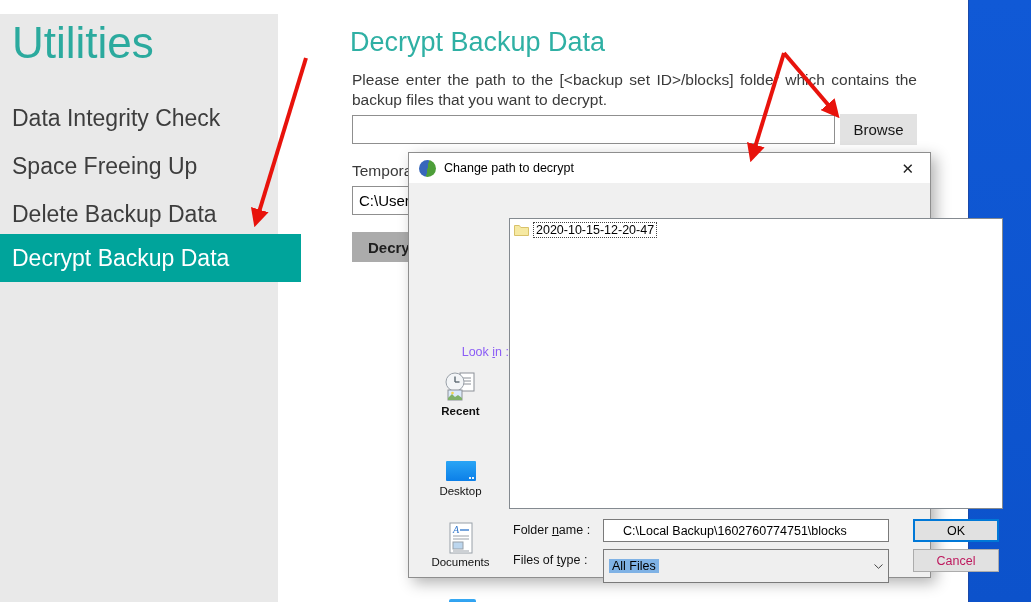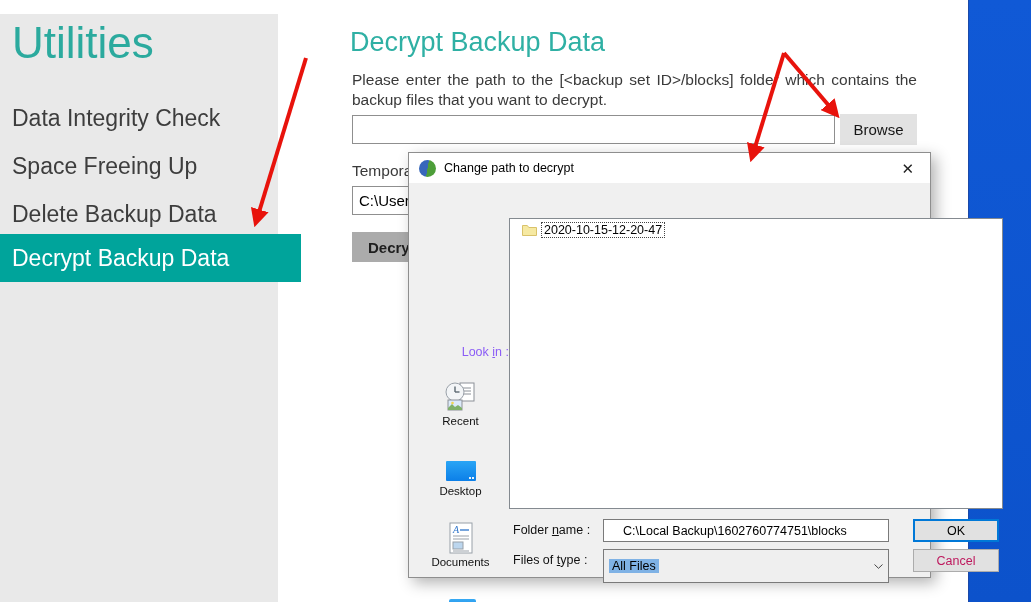--- a/index.html
+++ b/index.html
@@ -52,24 +52,24 @@
 
   .dlg-toolbar { position:absolute; left:443px; top:188px; display:flex; align-items:center; gap:7px; }
   .tb-icon { cursor:pointer; display:inline-flex; align-items:center; }
   .view-caret { width:0; height:0; border-left:3.5px solid transparent; border-right:3.5px solid transparent;
     border-top:4px solid #222; margin-left:2px; }
 
   .places { position:absolute; left:3px; top:0; width:97px; }
   .place { position:absolute; left:0; width:97px; text-align:center; cursor:pointer; }
   .place .picon { height:34px; display:flex; align-items:flex-end; justify-content:center; }
   .place .plabel { font-size:11.5px; color:#111; margin-top:2px; }
-  .p0{top:226px;} .p1{top:296px;} .p2{top:367px;} .p3{top:440px;}
+  .p0{top:216px;font-weight:bold;} .p1{top:296px;} .p2{top:367px;} .p3{top:440px;}
 
   .filelist { position:absolute; left:100px; top:65px; width:494px; height:291px; background:#ffffff;
-    border:1px solid #848a90; overflow:hidden;padding-left:8px; }
+    border:1px solid #848a90; overflow:hidden; }
   .file-row { display:inline-flex; align-items:center; margin:3px 0 0 4px; cursor:pointer; }
   .file-row .fname { font-size:12.5px; color:#000; border:1px dotted #444; padding:0 2px; margin-left:4px; white-space:nowrap; }
 
   .dlg-row-label { position:absolute; left:104px; font-size:12.5px; color:#111; white-space:nowrap; }
   .rl1 { top:370px; } .rl2 { top:400px; }
   .fname-field { position:absolute; left:194px; top:366px; width:286px; height:23px; border:1px solid #7a7a7a;
     background:#fff; font-size:12.5px; padding:0 19px; font-family:inherit; }
   .ftype-combo { position:absolute; left:194px; top:396px; width:286px; height:23px; border:1px solid #7a7a7a;
     background:#efefef; display:flex; align-items:center; padding:16px 5px; cursor:pointer; }
   .ftype-combo .cval { font-size:12.5px; color:#000; background:#7fb2e5; padding:0 3px; }

